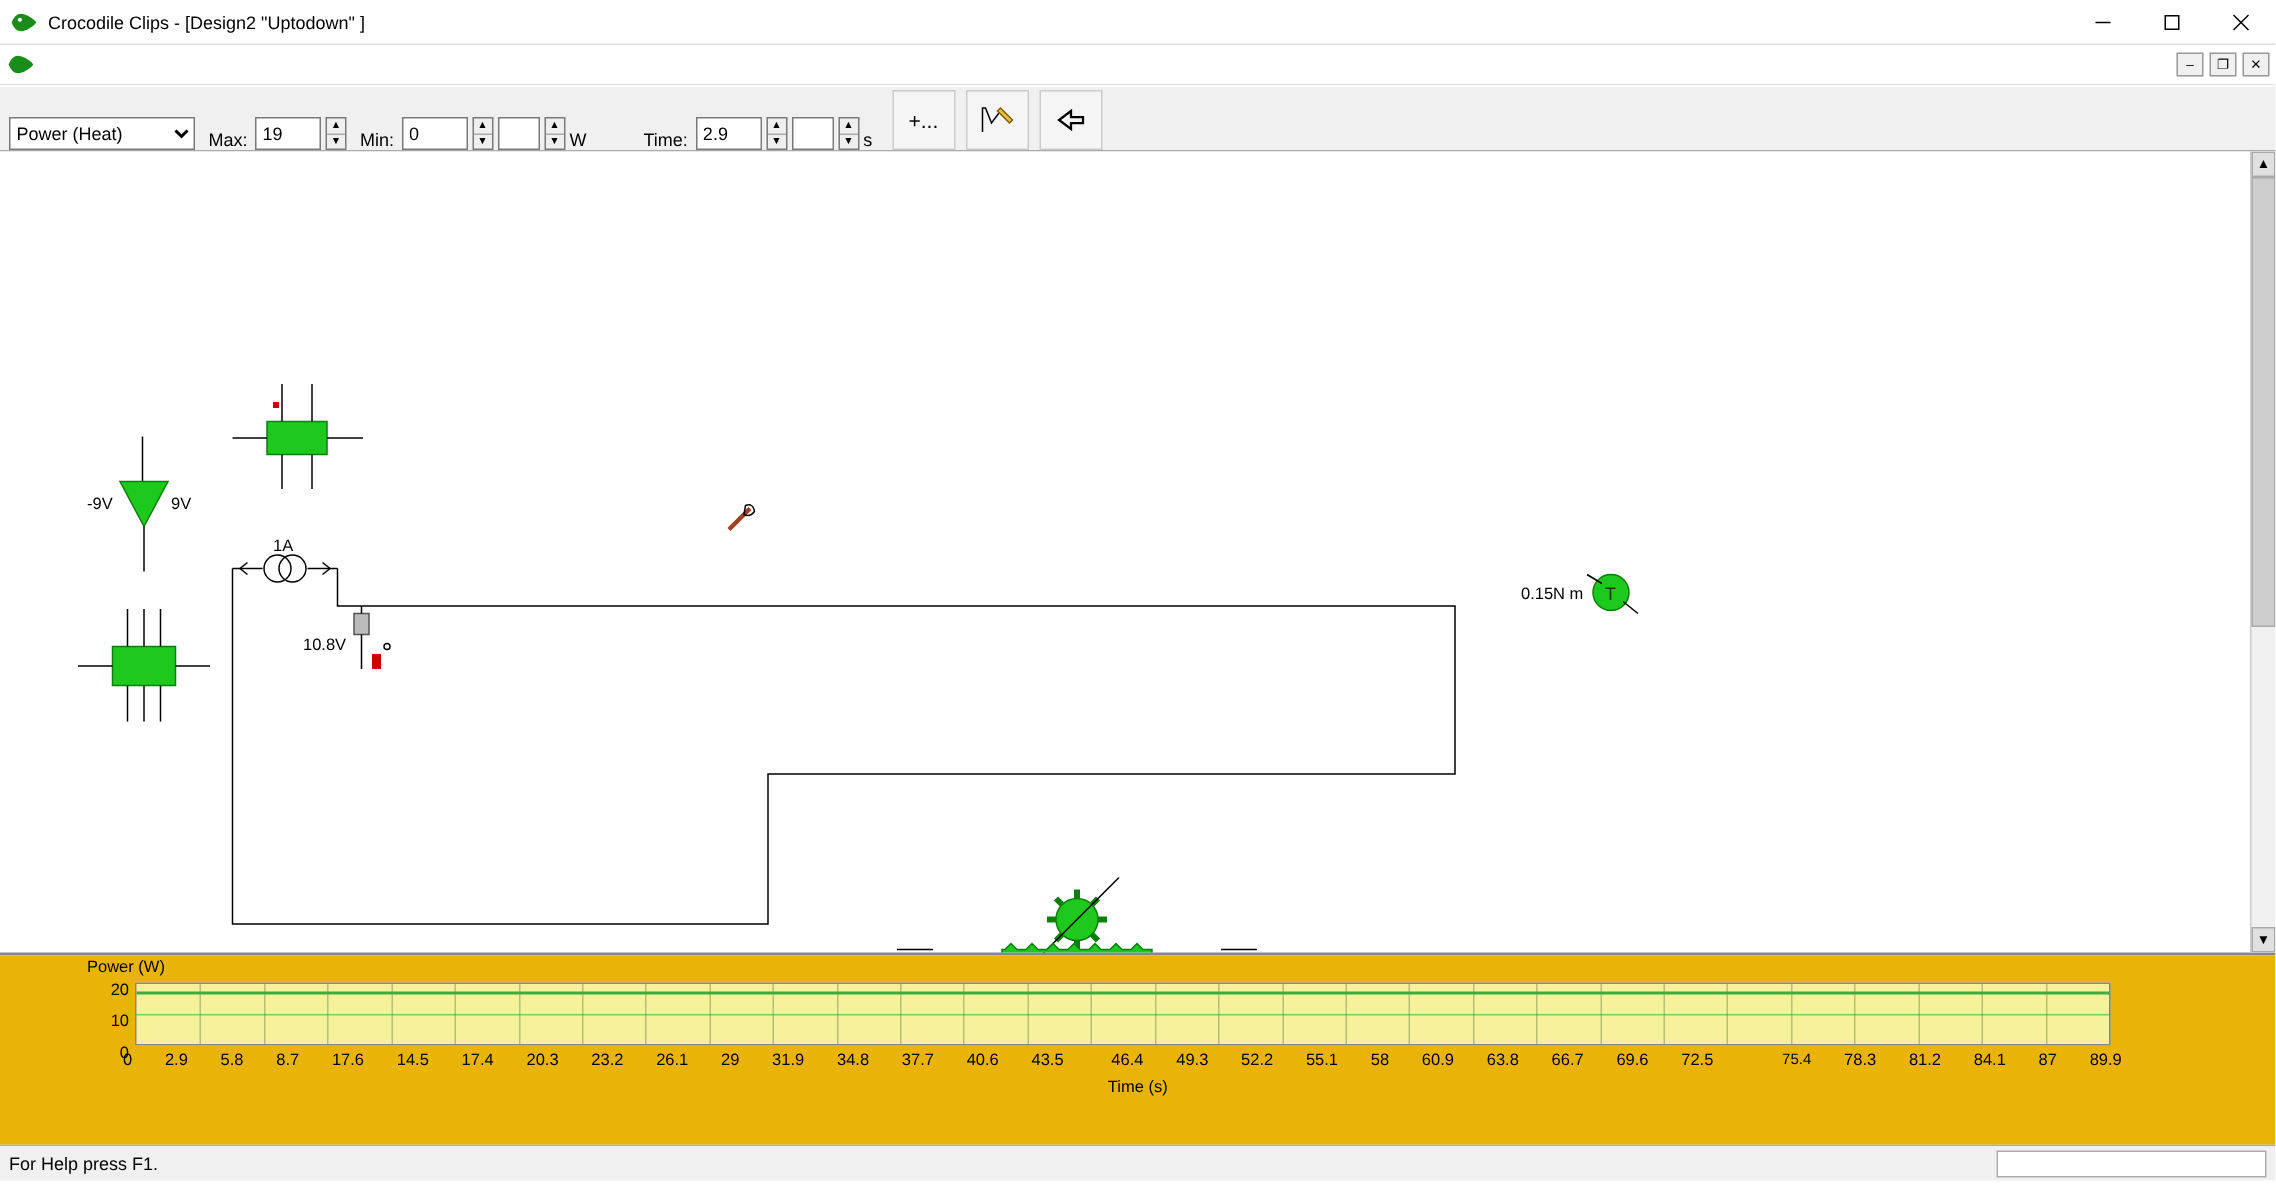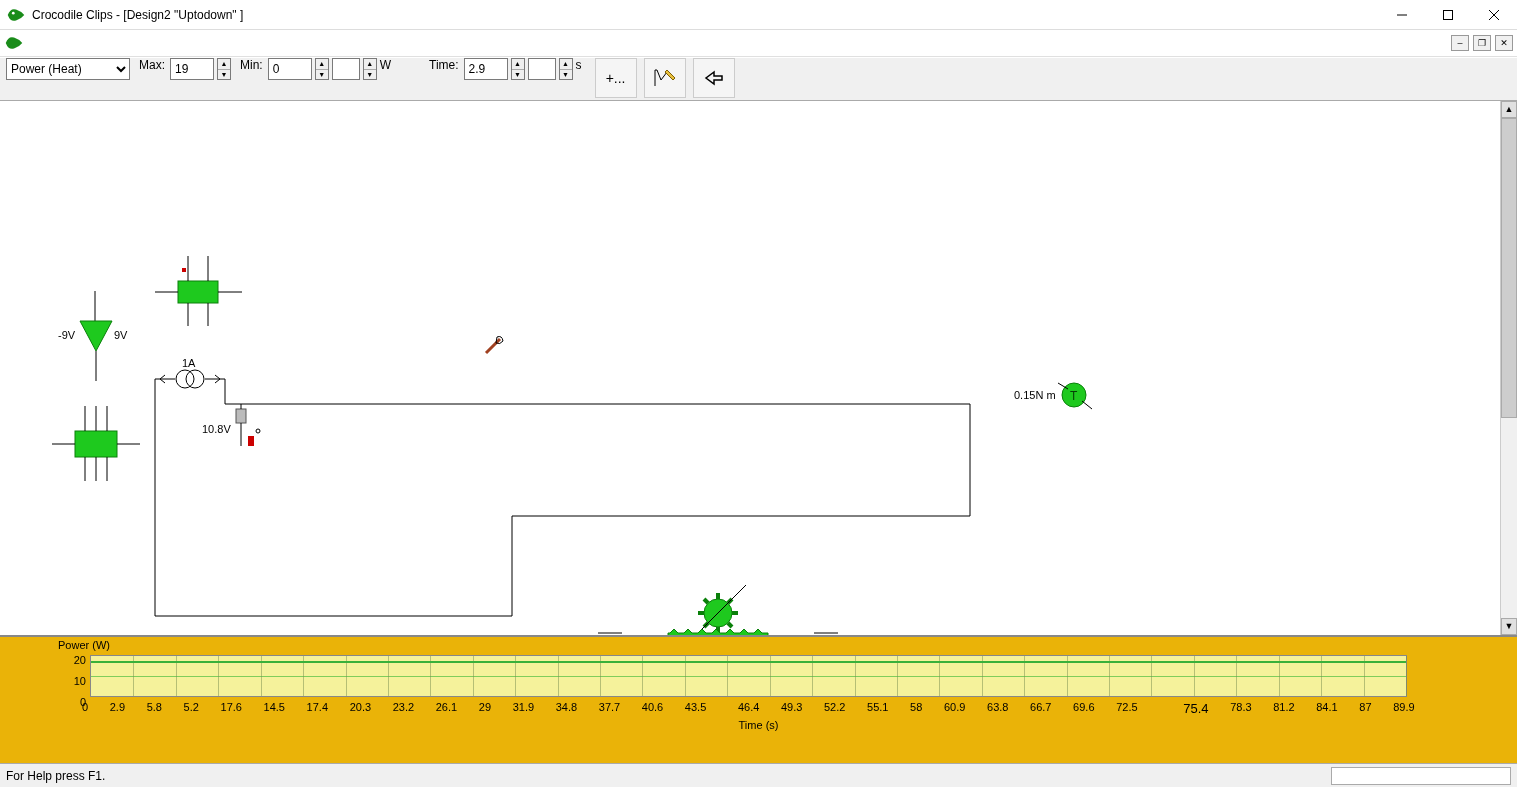--- a/index.html
+++ b/index.html
@@ -7,21 +7,21 @@
 .titlebar { height: 30px; background: #fff; display: flex; align-items: center; border-bottom: 1px solid #ddd; }
 .titlebar-icon { width: 22px; height: 22px; margin: 0 5px; }
 .titlebar-title { font-size: 12px; flex: 1; color: #000; }
 .win-controls { display: flex; }
 .win-btn { width: 46px; height: 30px; display: flex; align-items: center; justify-content: center; cursor: pointer; }
 .menubar { height: 27px; display: flex; align-items: center; background: #fff; border-bottom: 1px solid #e0e0e0; }
 .menubar-icon { width: 22px; height: 22px; margin: 0 3px; }
 .menu-item { padding: 3px 8px; font-size: 13px; cursor: pointer; }
 .mdi-controls { margin-left: auto; display: flex; gap: 4px; padding-right: 4px; }
 .mdi-btn { width: 18px; height: 16px; border: 1px solid #999; background: #f0f0f0; font-size: 9px; display:flex; align-items:center; justify-content:center; cursor:pointer;}
-.toolbar { height: 44px; background: #f0f0f0; border-top: 1px solid #fff; border-bottom: 1px solid #aaa; display: flex; align-items: flex-start; padding: 0 6px; gap: 3px; }
+.toolbar { height: 44px; background: #f0f0f0; border-top: 1px solid #fff; border-bottom: 1px solid #aaa; display: flex; align-items: flex-end; padding: 0 6px; gap: 3px; }
 .tb-select { width: 124px; height: 22px; font-size: 12px; border: 1px solid #7a7a7a; background: #fff; }
 .tb-label { font-size: 12px; margin: 0 2px 0 6px; }
 .tb-input { width: 44px; height: 22px; font-size: 12px; border: 1px solid #7a7a7a; padding: 0 4px; text-align: left; background:#fff;}
 .tb-spinner { width: 14px; height: 22px; display: flex; flex-direction: column; border: 1px solid #7a7a7a; background:#efefef;}
 .tb-spinner div { flex: 1; font-size: 7px; text-align: center; line-height: 9px; cursor: pointer; border-bottom:1px solid #aaa;}
 .tb-spinner div:last-child { border-bottom:none;}
 .tb-unit { font-size: 12px; margin-right: 6px; }
 .tb-btn { width: 42px; height: 40px; border: 1px solid #ccc; background: #f5f5f5; display: flex; align-items: center; justify-content: center; cursor: pointer; margin-left:4px;}
 .canvas-wrap { position: relative; height: 536px; background: #fff; border-bottom: 2px solid #888; overflow:hidden;}
 .vscroll { position:absolute; right:0; top:0; width:17px; height:100%; background:#f0f0f0; border-left:1px solid #ccc;}
@@ -275,21 +275,21 @@
         <div style="position: absolute; top: 0px; bottom: 0px; border-left: 1px solid rgba(120, 140, 80, 0.5); left: 93.5484%;"></div>
         <div style="position: absolute; top: 0px; bottom: 0px; border-left: 1px solid rgba(120, 140, 80, 0.5); left: 96.7742%;"></div>
         <div style="position: absolute; top: 0px; bottom: 0px; border-left: 1px solid rgba(120, 140, 80, 0.5); left: 100%;"></div>
       </div>
     <div class="graph-plotline"></div>
   </div>
   <div class="graph-xlabels" id="xlabels">
       <span style="font-size: 11px;">0</span>
       <span style="font-size: 11px;">2.9</span>
       <span style="font-size: 11px;">5.8</span>
-      <span style="font-size: 11px;">5.2</span>
+      <span style="font-size: 11px;">8.7</span>
       <span style="font-size: 11px;">17.6</span>
       <span style="font-size: 11px;">14.5</span>
       <span style="font-size: 11px;">17.4</span>
       <span style="font-size: 11px;">20.3</span>
       <span style="font-size: 11px;">23.2</span>
       <span style="font-size: 11px;">26.1</span>
       <span style="font-size: 11px;">29</span>
       <span style="font-size: 11px;">31.9</span>
       <span style="font-size: 11px;">34.8</span>
       <span style="font-size: 11px;">37.7</span>
@@ -298,21 +298,21 @@
       <span style="font-size: 11px; margin-left: 10px;">46.4</span>
       <span style="font-size: 11px;">49.3</span>
       <span style="font-size: 11px;">52.2</span>
       <span style="font-size: 11px;">55.1</span>
       <span style="font-size: 11px;">58</span>
       <span style="font-size: 11px;">60.9</span>
       <span style="font-size: 11px;">63.8</span>
       <span style="font-size: 11px;">66.7</span>
       <span style="font-size: 11px;">69.6</span>
       <span style="font-size: 11px;">72.5</span>
-      <span style="font-size: 13px; margin-left: 24px;">75.4</span>
+      <span style="font-size: 10px; margin-left: 24px;">75.4</span>
       <span style="font-size: 11px;">78.3</span>
       <span style="font-size: 11px;">81.2</span>
       <span style="font-size: 11px;">84.1</span>
       <span style="font-size: 11px;">87</span>
       <span style="font-size: 11px;">89.9</span>
     </div>
   <div class="graph-xtitle">Time (s)</div>
 </div>
 
 <div class="statusbar">

